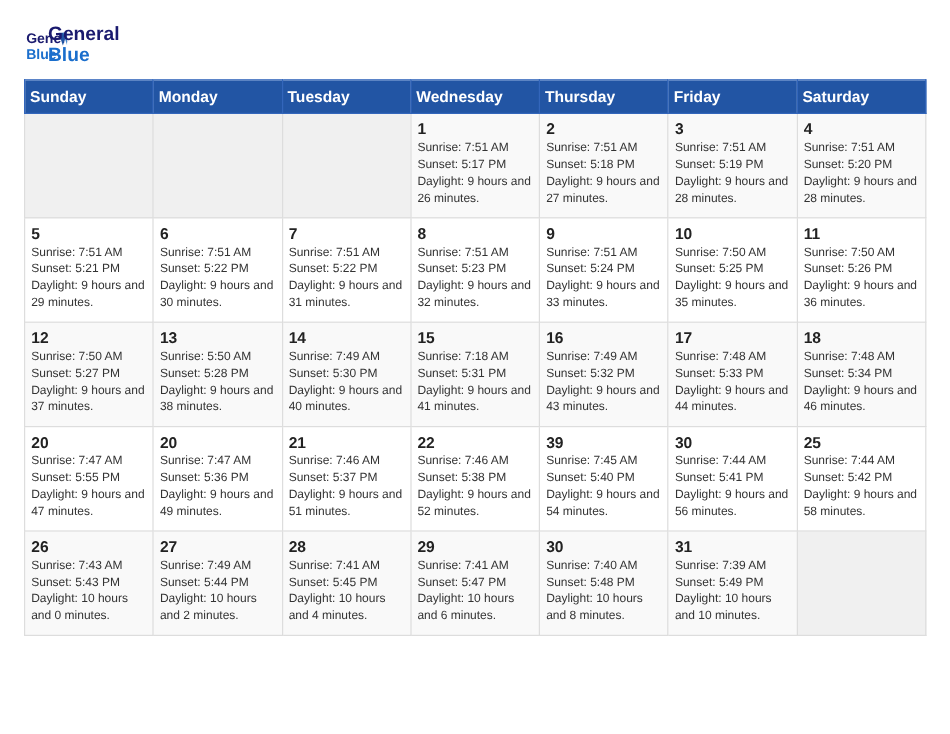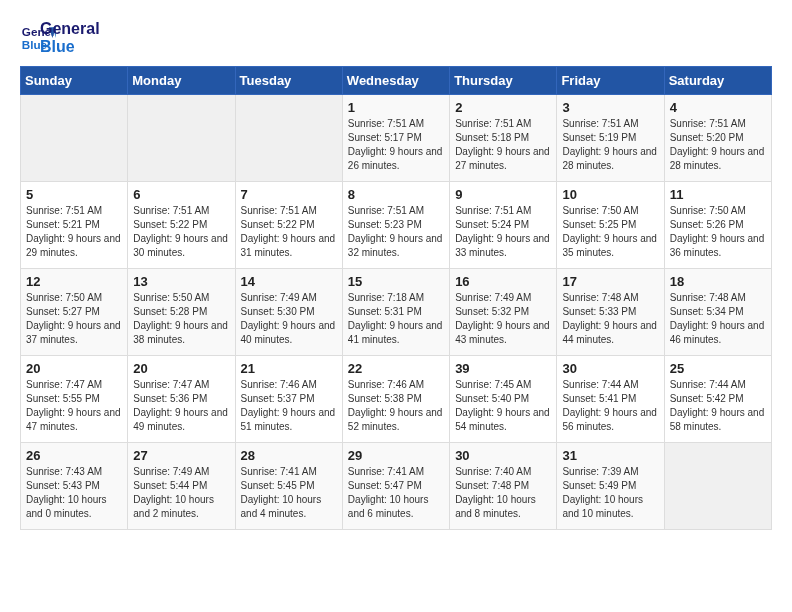--- a/index.html
+++ b/index.html
@@ -301,21 +301,21 @@
         </td>
         <td>
           <span class="day-number">29</span>
           <div class="day-info">Sunrise: 7:41 AM
 Sunset: 5:47 PM
 Daylight: 10 hours and 6 minutes.</div>
         </td>
         <td>
           <span class="day-number">30</span>
           <div class="day-info">Sunrise: 7:40 AM
-Sunset: 7:48 PM
+Sunset: 5:48 PM
 Daylight: 10 hours and 8 minutes.</div>
         </td>
         <td>
           <span class="day-number">31</span>
           <div class="day-info">Sunrise: 7:39 AM
 Sunset: 5:49 PM
 Daylight: 10 hours and 10 minutes.</div>
         </td>
         <td class="empty-cell"></td>
       </tr>

